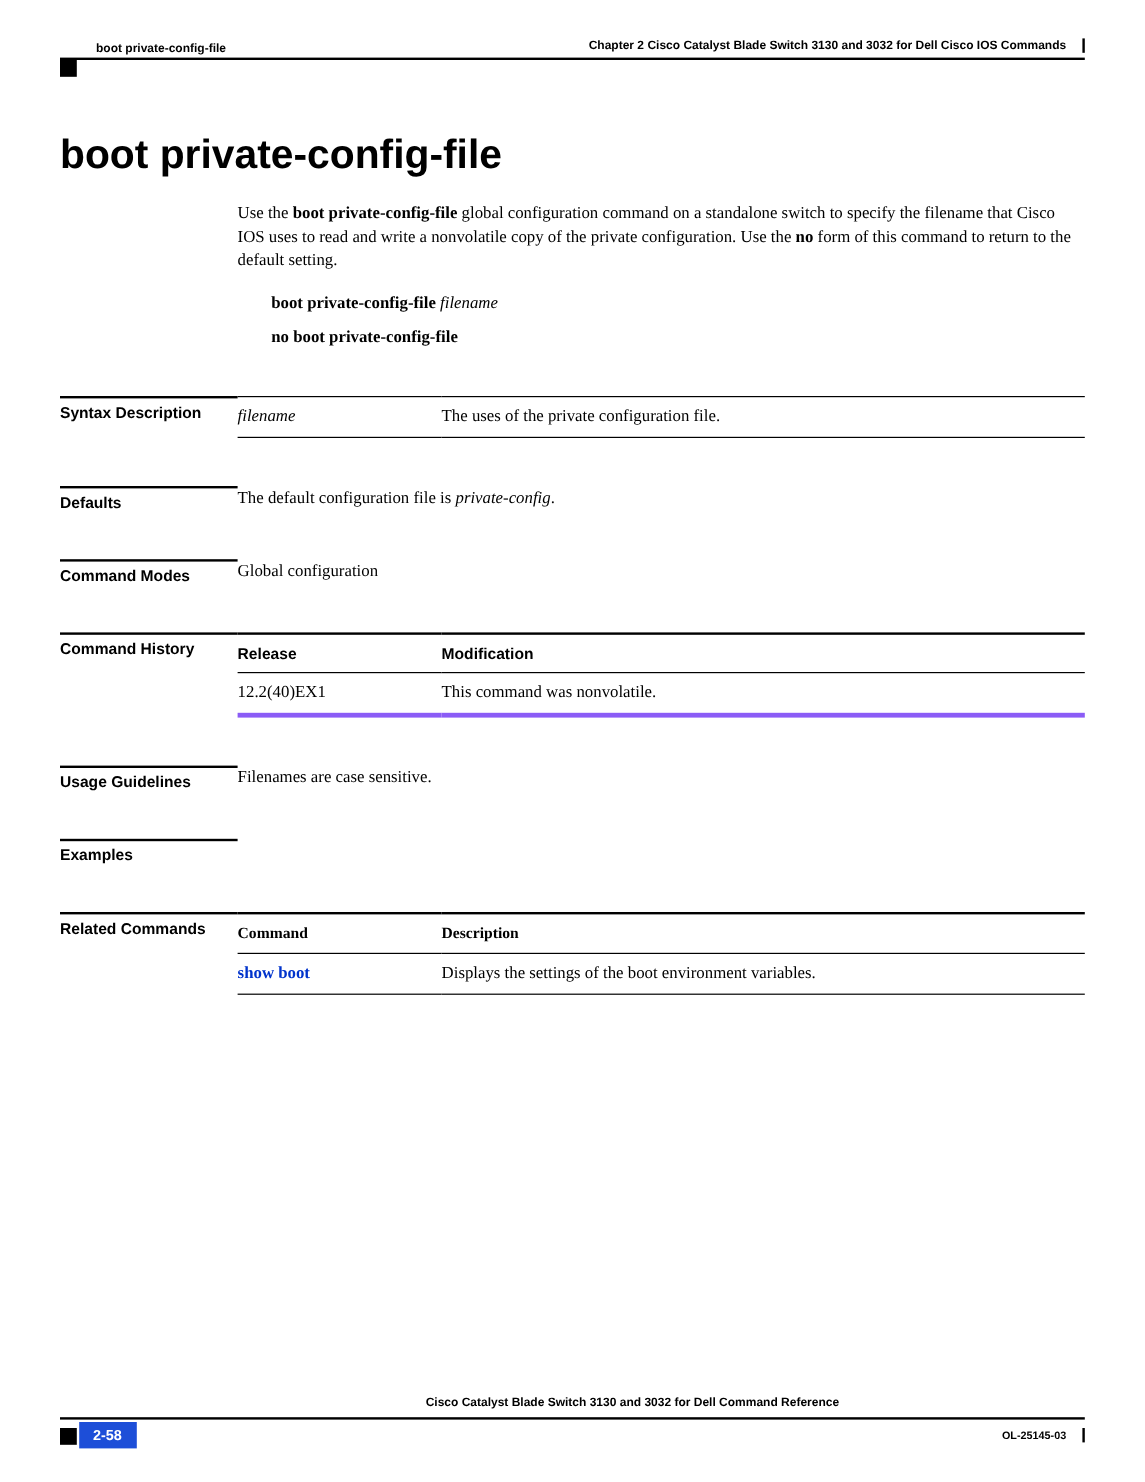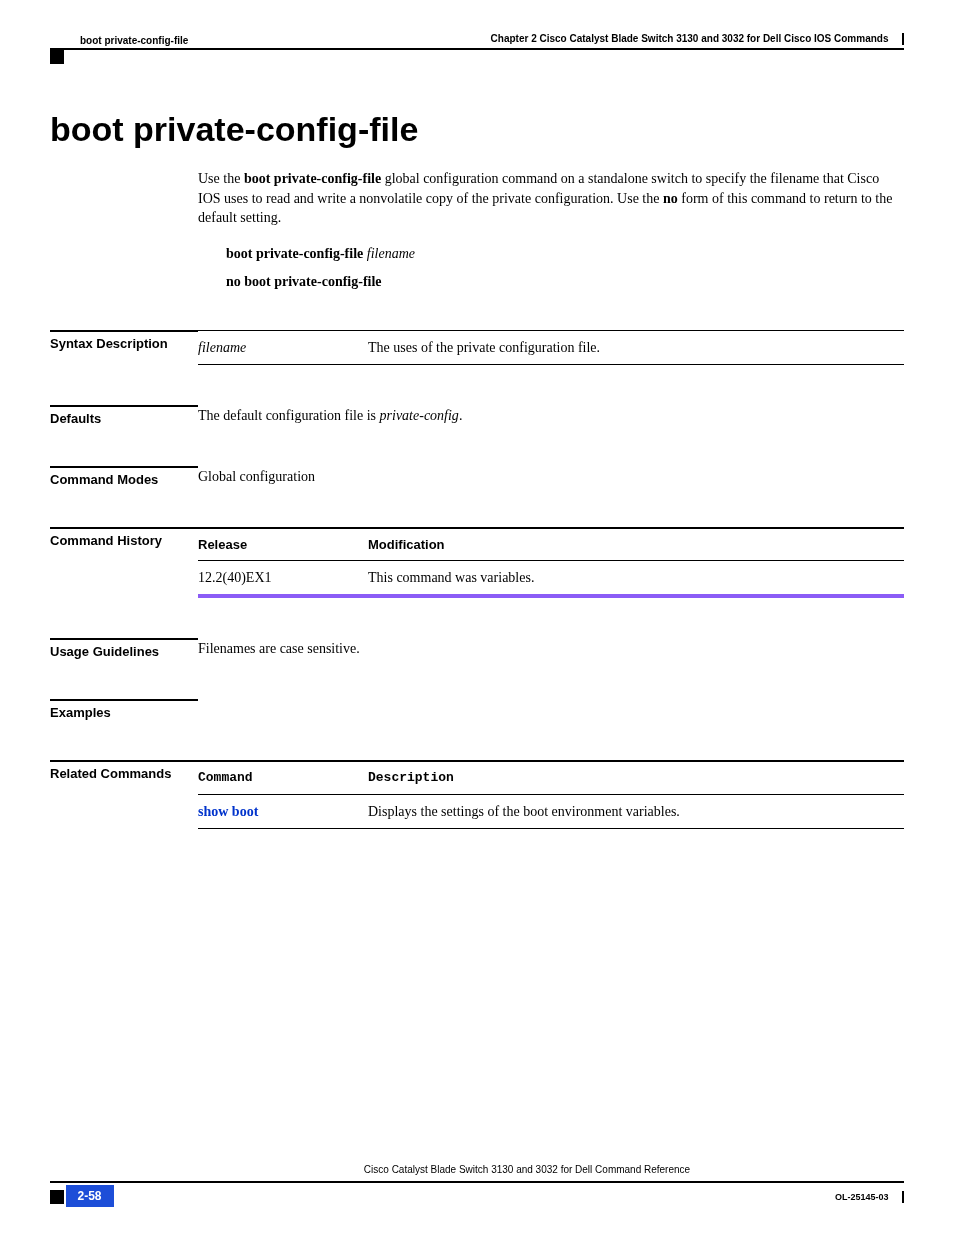--- a/index.html
+++ b/index.html
@@ -131,21 +131,21 @@
     .mono-bold {
       font-family: 'Courier New', monospace;
       font-size: 12px;
       font-weight: bold;
     }
     .related-table {
       width: 100%;
       border-collapse: collapse;
     }
     .related-table th {
-      font-family: Liberation Mono, monospace;
+      font-family: Liberation Serif, serif;
       font-weight: bold;
       font-size: 13px;
       text-align: left;
       padding: 6px 8px 6px 0;
       border-top: 2px solid #000;
       border-bottom: 1px solid #000;
     }
     .related-table td {
       padding: 6px 8px 6px 0;
       border-bottom: 1px solid #000;
@@ -158,21 +158,21 @@
       left: 50px;
       right: 50px;
     }
     .footer-line1 {
       border-bottom: 2px solid #000;
       text-align: center;
       padding-bottom: 4px;
     }
     .footer-title {
       font-family: Arial, Helvetica, sans-serif;
-      font-weight: normal;
+      font-weight: bold;
       font-size: 10px;
       margin-left: 100px;
     }
     .footer-line2 {
       display: flex;
       justify-content: space-between;
       align-items: center;
       margin-top: 2px;
     }
     .page-num-box {
@@ -266,21 +266,21 @@
   <div class="section-label">Command History</div>
   <div class="section-body">
     <table class="history-table">
       <tbody>
           <tr>
         <th class="col1">Release</th>
         <th>Modification</th>
       </tr>
       <tr>
         <td>12.2(40)EX1</td>
-        <td>This command was variables.</td>
+        <td>This command was nonvolatile.</td>
       </tr>
     </tbody>
       </table>
   </div>
 </div>
 
 <div class="section">
   <div class="section-label">Usage Guidelines</div>
   <div class="section-body">Filenames are case sensitive.</div>
 </div>

